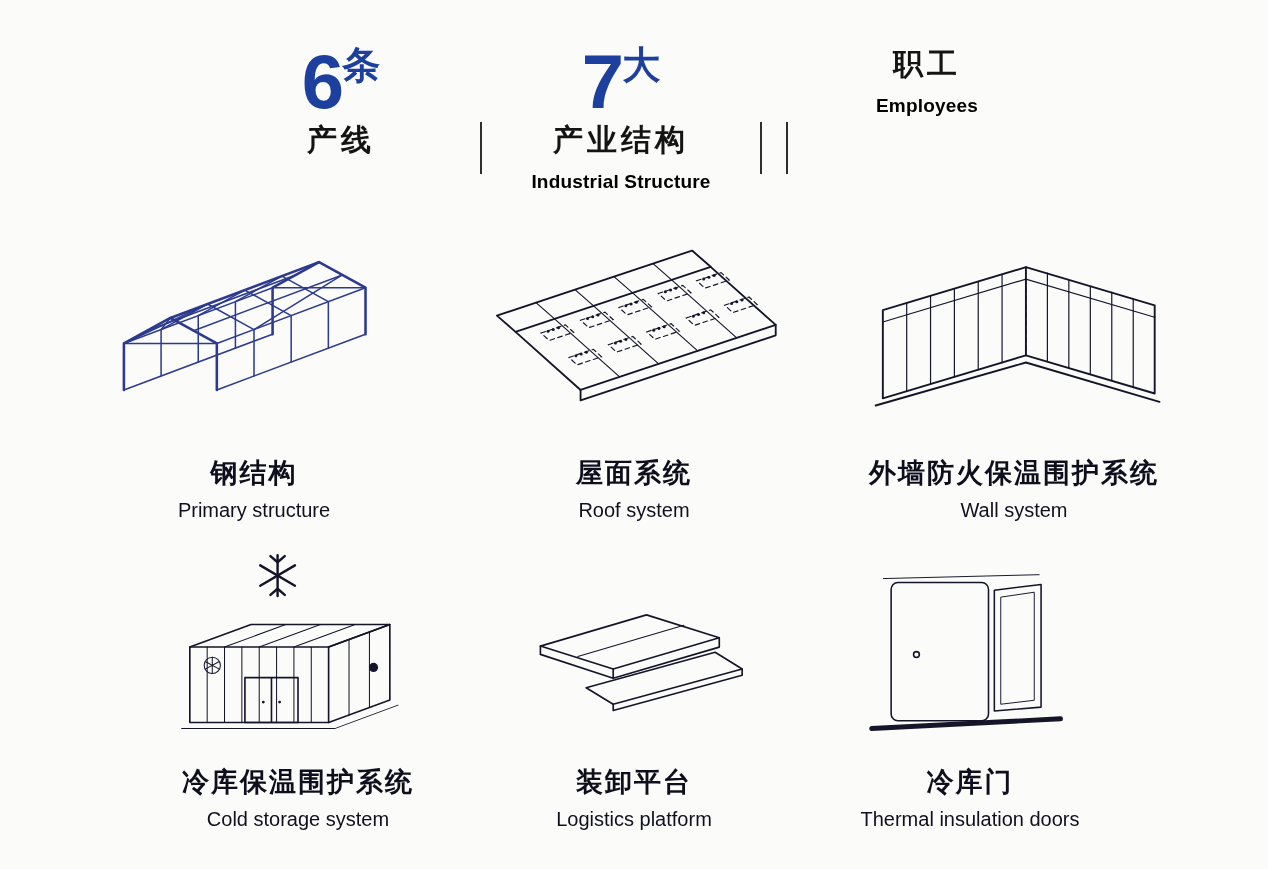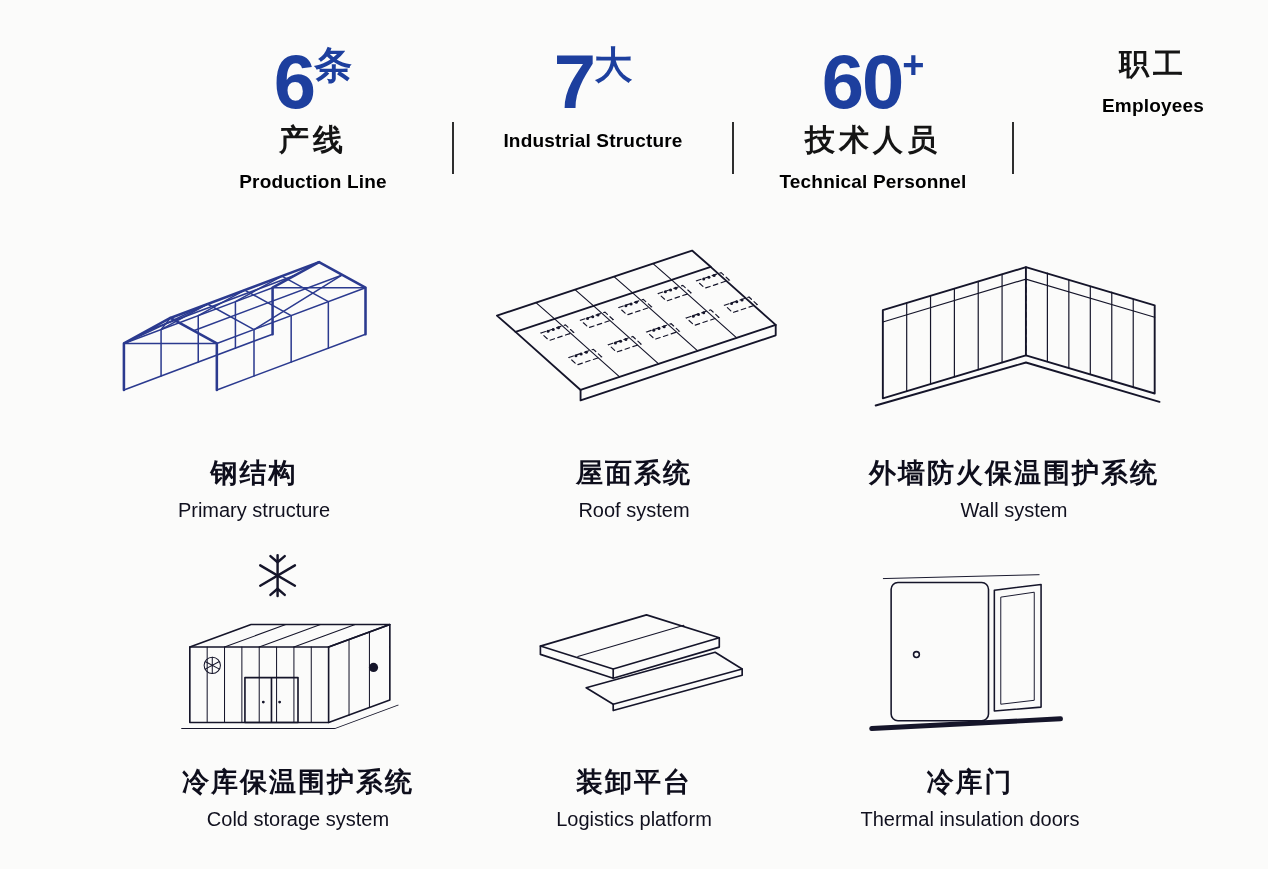--- a/index.html
+++ b/index.html
@@ -7,21 +7,21 @@
     position:relative;
     width:1268px;height:869px;
     background:#fbfbfa;
     overflow:hidden;
     font-family:"Liberation Sans","DejaVu Sans",sans-serif;
     color:#15152a;
   }
   
   .stats{
     display:flex;
-    justify-content:flex-end;
+    justify-content:center;
     align-items:flex-start;
     gap:24px;
     padding-top:44px;
   }
   .stat{width:230px;text-align:center;}
   .stat-number{
     font-size:76px;
     font-weight:800;
     line-height:1;
     color:#1d3f9e;
@@ -84,37 +84,32 @@
 </head>
 <body>
 
 <div class="page">
 
   <div class="stats">
 
     <div class="stat">
       <div class="stat-number"><span>6</span><span class="stat-suffix">条</span></div>
       <div class="stat-zh">产线</div>
-      <div class="stat-en">Production Line</div>
     </div>
 
     <div class="divider"></div>
 
     <div class="stat">
       <div class="stat-number"><span>7</span><span class="stat-suffix">大</span></div>
+      <div class="stat-zh">产业结构</div>
       <div class="stat-en">Industrial Structure</div>
     </div>
 
     <div class="divider"></div>
 
-    <div class="stat">
-      <div class="stat-number"><span>60</span><span class="stat-suffix">+</span></div>
-      <div class="stat-zh">技术人员</div>
-      <div class="stat-en">Technical Personnel</div>
-    </div>
 
     <div class="divider"></div>
 
     <div class="stat">
       <div class="stat-zh">职工</div>
       <div class="stat-en">Employees</div>
     </div>
 
   </div>
 

